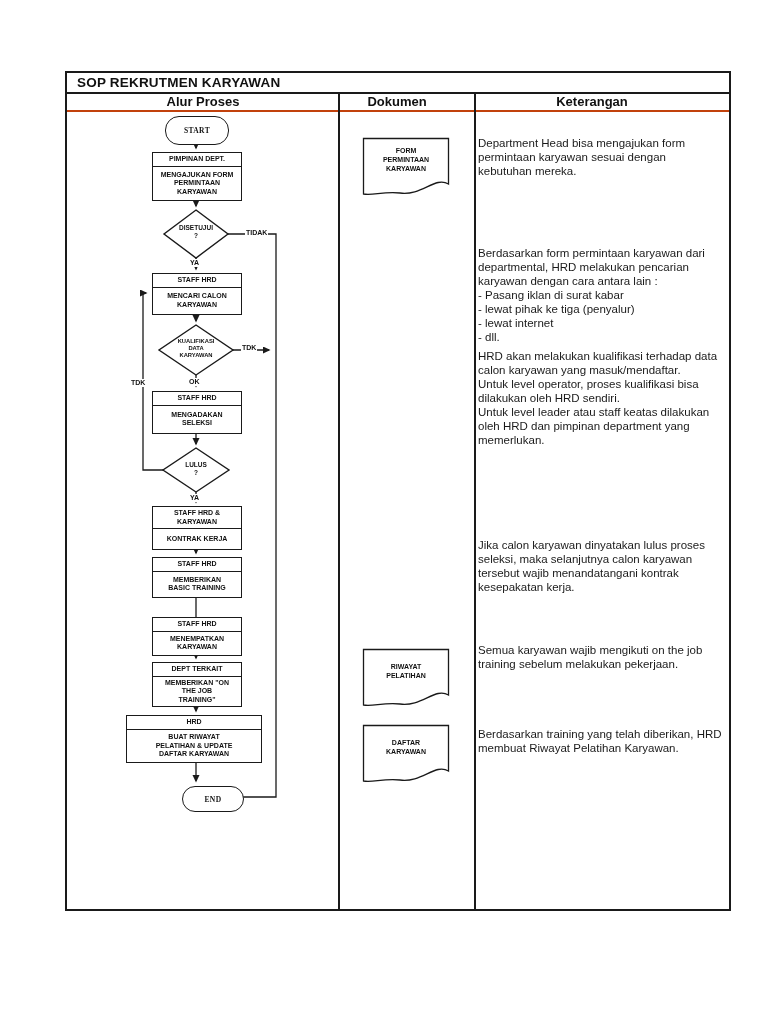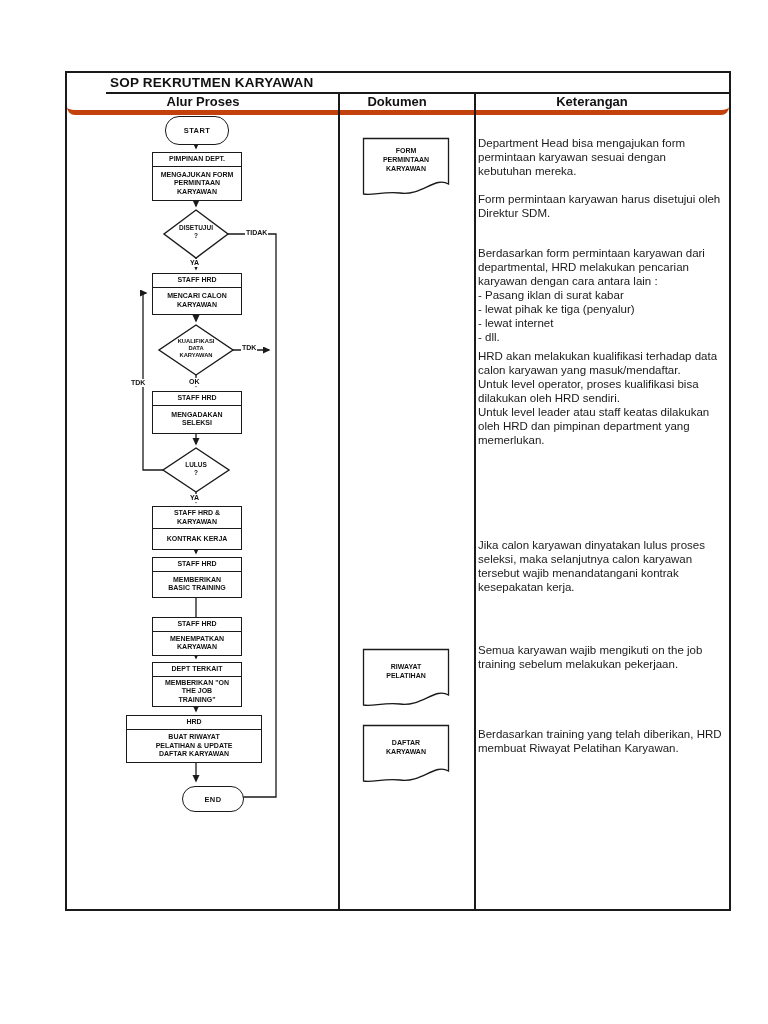--- a/index.html
+++ b/index.html
@@ -1,32 +1,32 @@
 <!DOCTYPE html>
 <html><head>
 <meta charset="utf-8">
 <style>
   html,body{margin:0;padding:0;background:#ffffff;}
   .page{position:relative;width:768px;height:1024px;background:#ffffff;overflow:hidden;
         font-family:"Liberation Sans", sans-serif;color:#111;}
   .table{position:absolute;left:65px;top:71px;width:662px;height:836px;border:2px solid #1a1a1a;background:#fff;}
   .title-row{position:absolute;left:0;top:0;right:0;height:19px;border-bottom:2px solid #1a1a1a;
-             display:flex;align-items:center;padding-left:4px;font-weight:bold;font-size:13.5px;letter-spacing:.2px;margin-left:39px;}
-  .header-row{position:absolute;left:0;top:19px;right:0;height:18px;border-bottom:5px solid #c2410c;display:flex;border-radius:8px;}
+             display:flex;align-items:center;padding-left:10px;font-weight:bold;font-size:13.5px;letter-spacing:.2px;}
+  .header-row{position:absolute;left:0;top:19px;right:0;height:18px;border-bottom:2px solid #c2410c;display:flex;}
   .hcell{display:flex;align-items:center;justify-content:center;font-weight:bold;font-size:13px;}
   .hc1{width:272px;}
   .hc2{width:116px;}
   .hc3{flex:1;}
   .vdiv{position:absolute;top:19px;bottom:0;width:2px;background:#1a1a1a;}
   .vdiv1{left:271px;}
   .vdiv2{left:407px;}
 
   
   .oval{position:absolute;border:1.5px solid #1a1a1a;border-radius:14px;background:#fff;
-        display:flex;align-items:center;justify-content:center;font-weight:bold;font-size:7.5px;letter-spacing:.4px;}
+        display:flex;align-items:center;justify-content:center;font-weight:bold;font-size:7.5px;letter-spacing:.4px;font-family:Liberation Serif, serif;}
   .fbox{position:absolute;border:1.5px solid #1a1a1a;background:#fff;display:flex;flex-direction:column;box-sizing:border-box;}
   .fbox .hd{border-bottom:1.5px solid #1a1a1a;display:flex;align-items:center;justify-content:center;
             font-weight:bold;font-size:7px;line-height:8.5px;padding:2px 1px;text-align:center;white-space:pre-line;}
   .fbox .bd{flex:1;display:flex;align-items:center;justify-content:center;font-weight:bold;font-size:7px;
             line-height:8.5px;padding:1px;text-align:center;white-space:pre-line;}
   .dlabel{position:absolute;text-align:center;font-weight:bold;white-space:pre-line;line-height:7.5px;font-size:6.5px;}
   .branch{position:absolute;font-weight:bold;font-size:7px;background:#fff;padding:0 1px;line-height:8px;}
   .connectors{position:absolute;left:0;top:0;pointer-events:none;}
 
   
@@ -178,22 +178,20 @@
     <svg width="88" height="62" viewBox="0 0 88 62">
       <path d="M1.5,1.5 L86.5,1.5 L86.5,47 C73,39 60,59 38,56 C22,54 10,59 1.5,57 Z" fill="#ffffff" stroke="#1a1a1a" stroke-width="1.3"></path>
     </svg>
     <div class="dlab" style="top:14px;">DAFTAR
 KARYAWAN</div>
   </div>
 
   <div class="note" style="top:136px;">Department Head bisa mengajukan form
 permintaan karyawan sesuai dengan
 kebutuhan mereka.</div>
-  <div class="note" style="top:192px;">Form permintaan karyawan harus disetujui oleh
-Direktur SDM.</div>
   <div class="note" style="top:246px;">Berdasarkan form permintaan karyawan dari
 departmental, HRD melakukan pencarian
 karyawan dengan cara antara lain :
 - Pasang iklan di surat kabar
 - lewat pihak ke tiga (penyalur)
 - lewat internet
 - dll.</div>
   <div class="note" style="top:349px;">HRD akan melakukan kualifikasi terhadap data
 calon karyawan yang masuk/mendaftar.
 Untuk level operator, proses kualifikasi bisa

